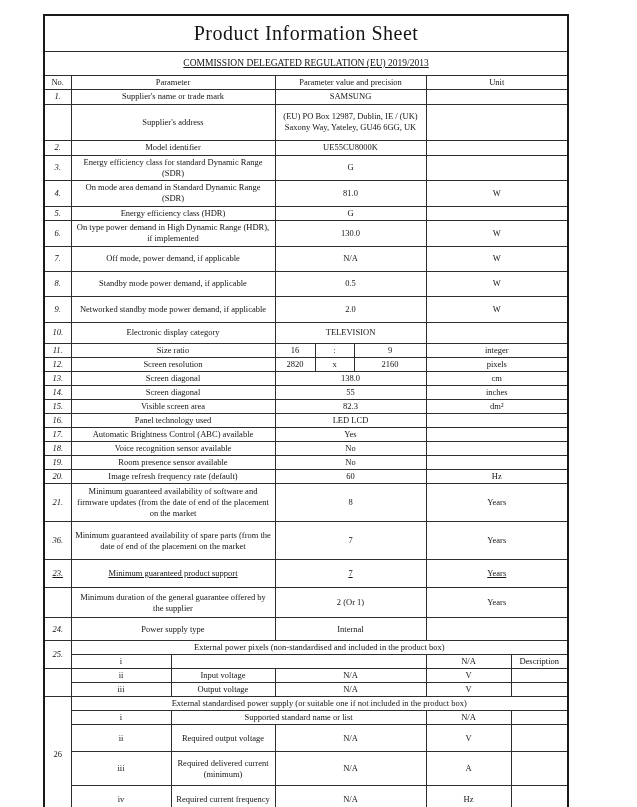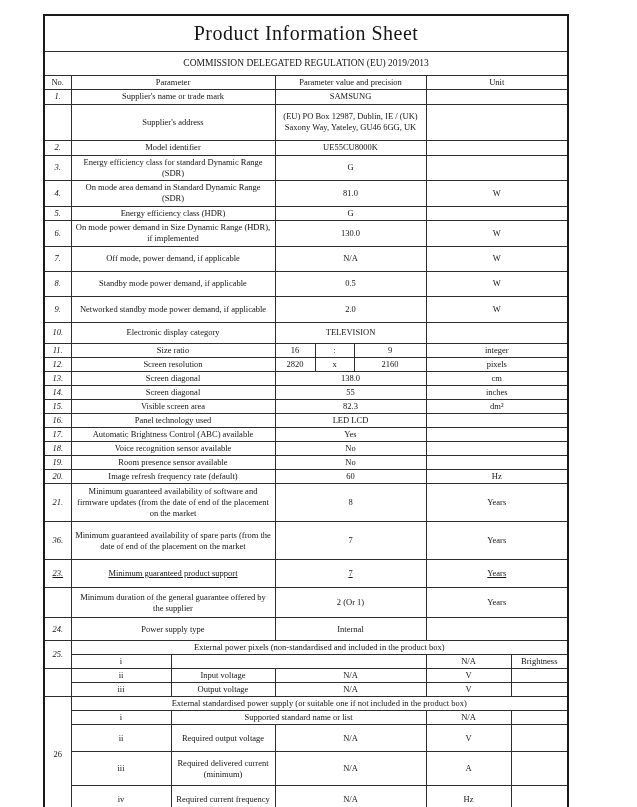--- a/index.html
+++ b/index.html
@@ -13,21 +13,21 @@
     border:2px solid #1a1a1a;
   }
   td {
     border:1px solid #2e2e2e;
     text-align:center; vertical-align:middle;
     font-size:8.5px; line-height:1.3;
     padding:1px 3px; overflow:hidden;
     word-wrap:break-word;
   }
   tr.h-title  { height:36px; }
-  tr.h-reg    { height:24px; }
+  tr.h-reg    { height:24px;text-decoration:underline; }
   tr.h-head   { height:14px; }
   tr.h-15 { height:15px; } tr.h-36 { height:36px; } tr.h-25 { height:25px; }
   tr.h-26 { height:26px; } tr.h-14 { height:14px; } tr.h-21 { height:21px; }
   tr.h-13 { height:13px; } tr.h-38 { height:38px; } tr.h-28 { height:28px;text-decoration:underline; }
   tr.h-30 { height:30px; } tr.h-23 { height:23px; } tr.h-27 { height:27px; }
   tr.h-34 { height:34px; }
   td.title-cell { font-size:20px; letter-spacing:0.5px; }
   td.reg-cell   { font-size:9.5px; }
   td.num { font-style:italic; }
   td.num-upright { font-style:normal; }
@@ -100,21 +100,21 @@
 
   <tr class="h-14">
     <td class="num">5.</td>
     <td colspan="2">Energy efficiency class (HDR)</td>
     <td colspan="3">G</td>
     <td colspan="2"></td>
   </tr>
 
   <tr class="h-26">
     <td class="num">6.</td>
-    <td colspan="2">On mode power demand in Size Dynamic Range (HDR), if implemented</td>
+    <td colspan="2">On type power demand in High Dynamic Range (HDR), if implemented</td>
     <td colspan="3">130.0</td>
     <td colspan="2">W</td>
   </tr>
 
   <tr class="h-25">
     <td class="num">7.</td>
     <td colspan="2">Off mode, power demand, if applicable</td>
     <td colspan="3">N/A</td>
     <td colspan="2">W</td>
   </tr>
@@ -250,21 +250,21 @@
   </tr>
 
   <tr class="h-14">
     <td class="num" rowspan="2">25.</td>
     <td colspan="7">External power pixels (non-standardised and included in the product box)</td>
   </tr>
   <tr class="h-14">
     <td>i</td>
     <td colspan="4"></td>
     <td>N/A</td>
-    <td>Brightness</td>
+    <td>Description</td>
   </tr>
   <tr class="h-13">
     <td rowspan="2"></td>
     <td>ii</td>
     <td>Input voltage</td>
     <td colspan="3">N/A</td>
     <td>V</td>
     <td></td>
   </tr>
   <tr class="h-13">

